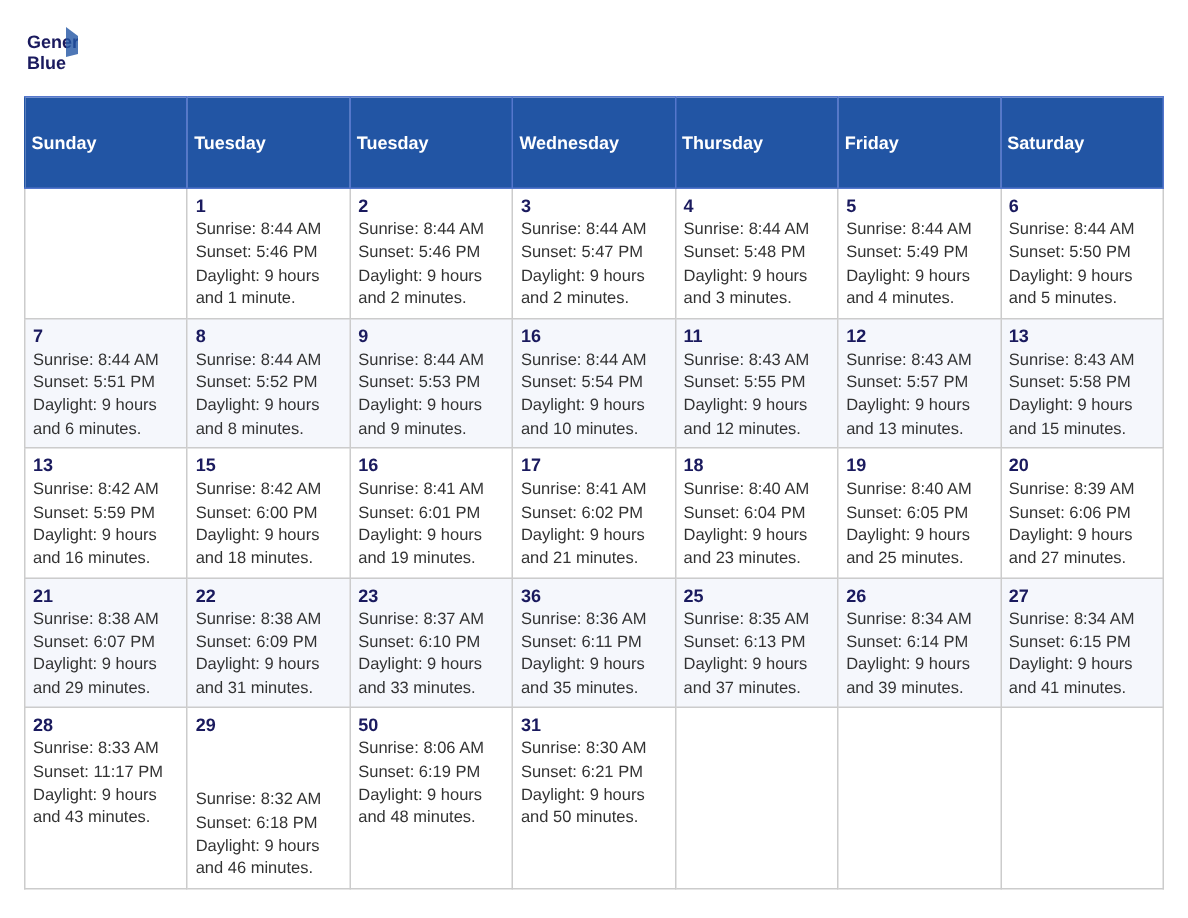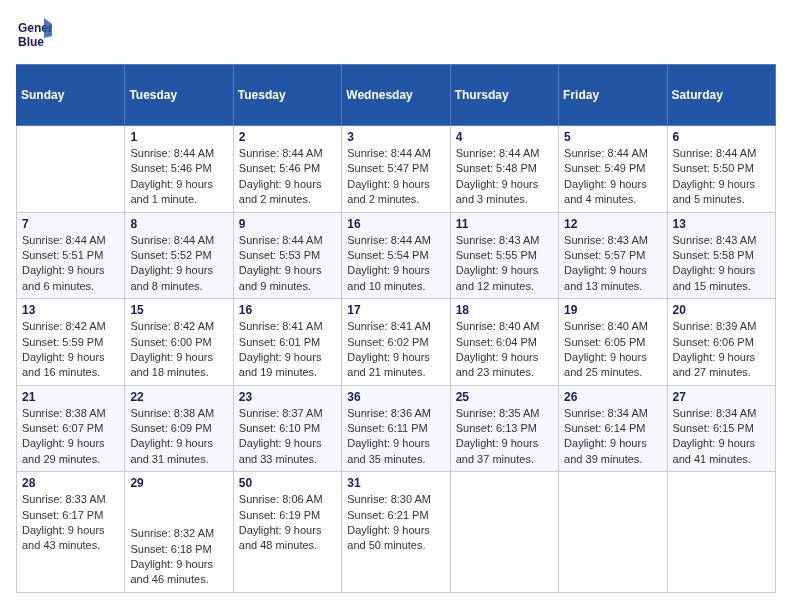--- a/index.html
+++ b/index.html
@@ -304,21 +304,21 @@
           <div class="day-info" style="white-space: pre-line;">Sunrise: 8:34 AM
 Sunset: 6:15 PM
 Daylight: 9 hours
 and 41 minutes.</div>
         </td>
       </tr>
       <tr>
         <td>
           <span class="day-number">28</span>
           <div class="day-info" style="white-space: pre-line;">Sunrise: 8:33 AM
-Sunset: 6:17 PM
+Sunset: 11:17 PM
 Daylight: 9 hours
 and 43 minutes.</div>
         </td>
         <td>
           <span class="day-number">29</span>
           <div class="day-info" style="white-space: pre-line; margin-top: 36px;">Sunrise: 8:32 AM
 Sunset: 6:18 PM
 Daylight: 9 hours
 and 46 minutes.</div>
         </td>

